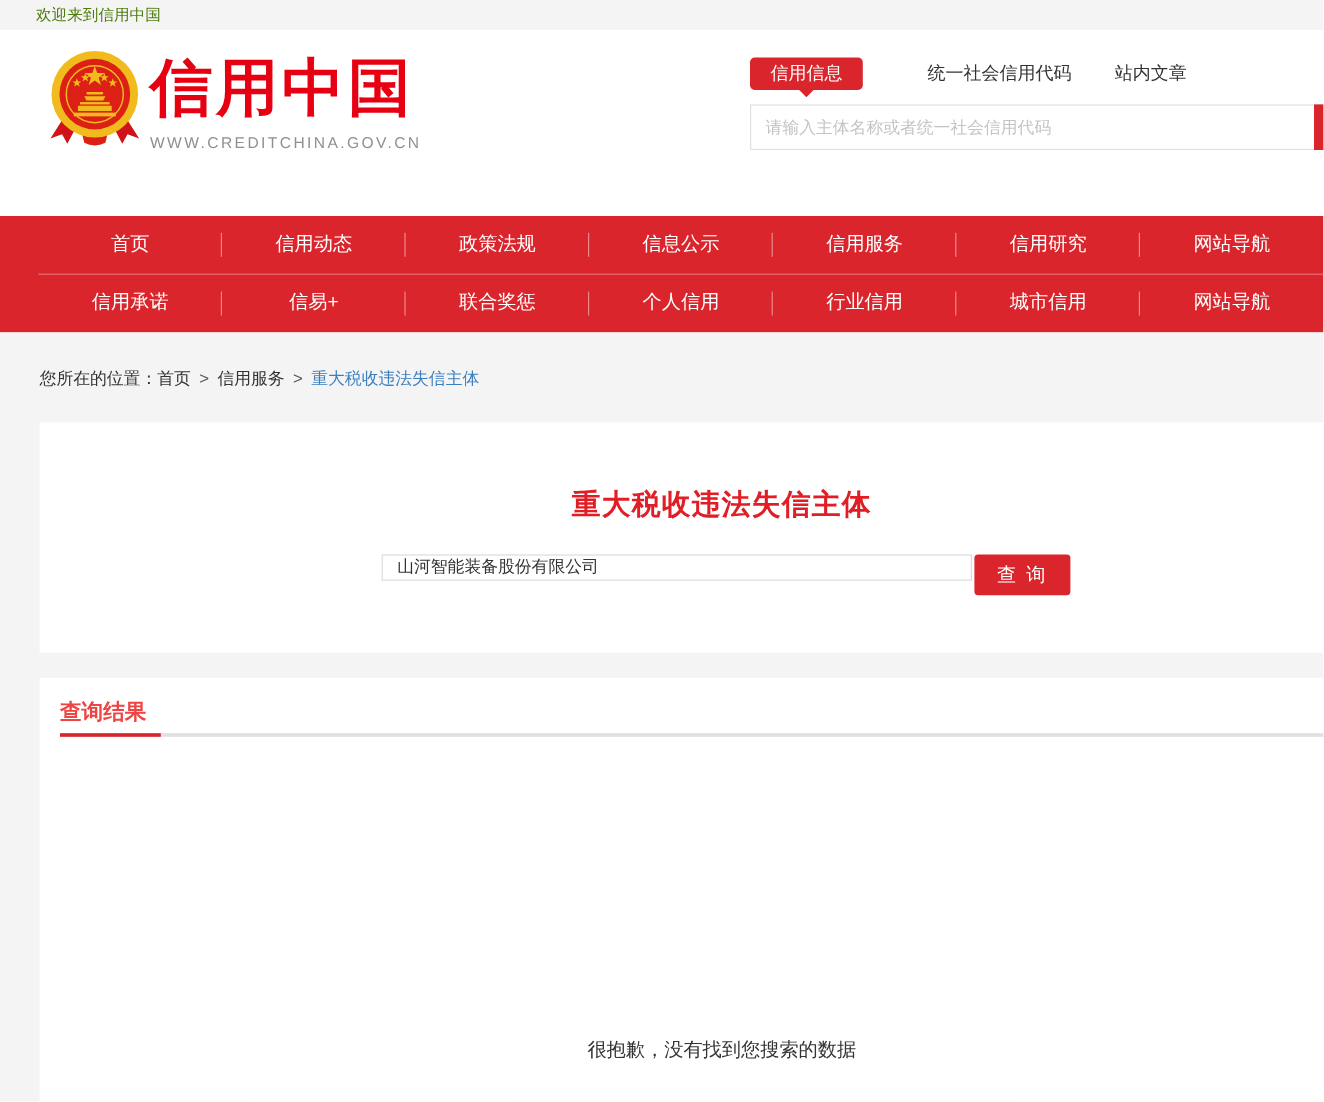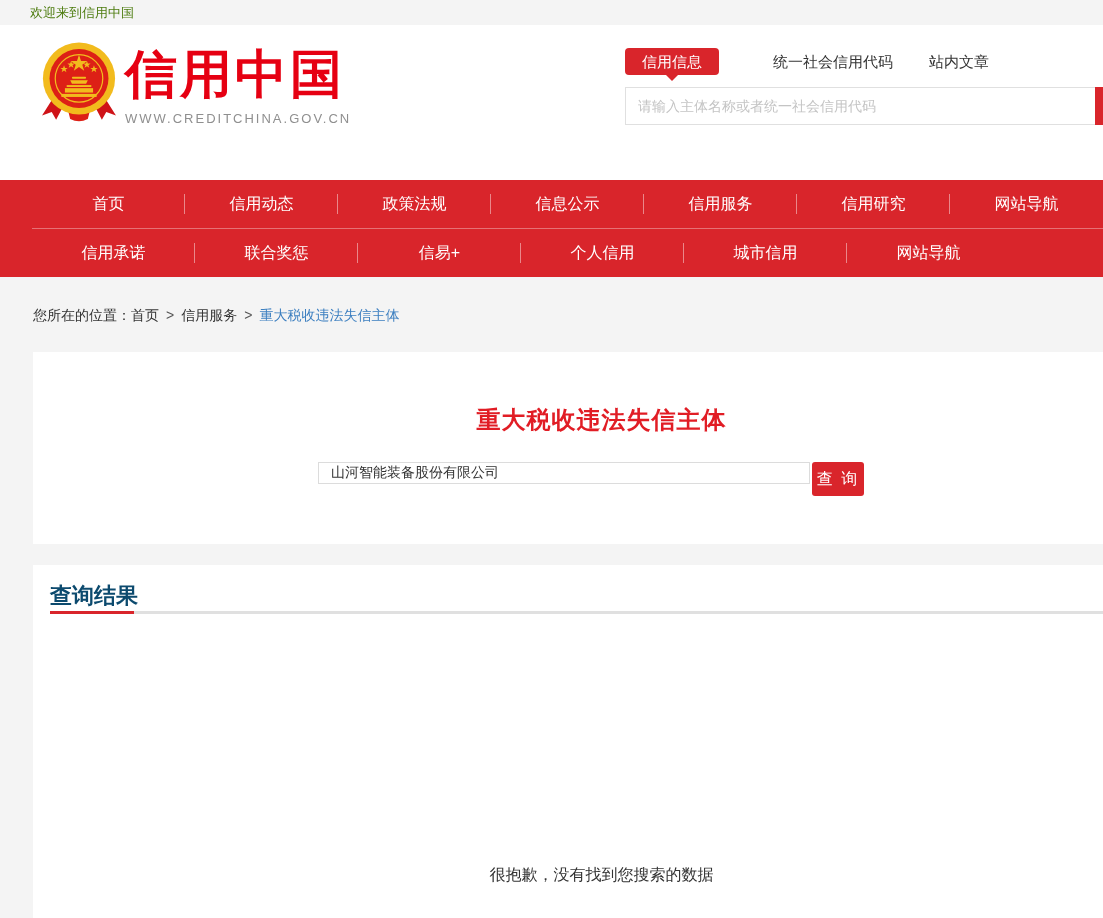--- a/index.html
+++ b/index.html
@@ -51,27 +51,27 @@
   .breadcrumb { position:absolute; left:33px; top:30px; font-size:14px; color:#333; }
   .breadcrumb .crumb { cursor:pointer; }
   .breadcrumb .sep { margin:0 7px; color:#555; }
   .breadcrumb .current { color:#3c7fc0; }
 
   .panel1 { position:absolute; left:33px; top:75px; width:1137px; height:192px; background:#fff; }
   .page-title { padding-top:52px; text-align:center; font-size:24px; font-weight:bold; color:#e11d25; letter-spacing:1px; }
   .qinput { position:absolute; left:285px; top:110px; width:492px; height:22px;
        border:1px solid #dcdcdc; padding:0 12px; font-size:14px; color:#333; outline:none;
        font-family:"Liberation Sans","DejaVu Sans",sans-serif; }
-  .qbtn { position:absolute; left:779px; top:110px; width:52px; height:34px;
+  .qbtn { position:absolute; left:779px; top:110px; width:80px; height:34px;
        background:#d9252b; color:#fff; border:none; border-radius:3px;
        font-size:16px; cursor:pointer; letter-spacing:2px;
        font-family:"Liberation Sans","DejaVu Sans",sans-serif; }
 
   .panel2 { position:absolute; left:33px; top:288px; width:1137px; height:400px; background:#fff; }
-  .result-heading { position:absolute; left:17px; top:16px; font-size:22px; font-weight:bold; color:#0c4a6e; }
+  .result-heading { position:absolute; left:17px; top:16px; font-size:18px; font-weight:bold; color:#ef4444; }
   .result-rule { position:absolute; left:17px; right:0; top:46px; height:3px; background:#e0e0e0; }
   .result-rule .red-seg { position:absolute; left:0; top:0; width:84px; height:3px; background:#d9252b; }
   .empty-msg { position:absolute; left:0; top:300px; width:100%; text-align:center;
        font-size:16px; color:#333; }
 </style>
 </head>
 <body>
 
 <div class="page">
 
@@ -132,23 +132,24 @@
       <div class="nav-item">信用动态</div>
       <div class="nav-item">政策法规</div>
       <div class="nav-item">信息公示</div>
       <div class="nav-item">信用服务</div>
       <div class="nav-item">信用研究</div>
       <div class="nav-item">网站导航</div>
     </div>
     <div class="nav-divider"></div>
     <div class="nav-row">
       <div class="nav-item">信用承诺</div>
+      <div class="nav-item">信易+</div>
       <div class="nav-item">联合奖惩</div>
-      <div class="nav-item">信易+</div>
       <div class="nav-item">个人信用</div>
+      <div class="nav-item">行业信用</div>
       <div class="nav-item">城市信用</div>
       <div class="nav-item">网站导航</div>
     </div>
   </div>
 
   <div class="page-body">
 
     <div class="breadcrumb">
       <span>您所在的位置：</span><span class="crumb">首页</span><span class="sep">&gt;</span><span class="crumb">信用服务</span><span class="sep">&gt;</span><span class="crumb current">重大税收违法失信主体</span>
     </div>

